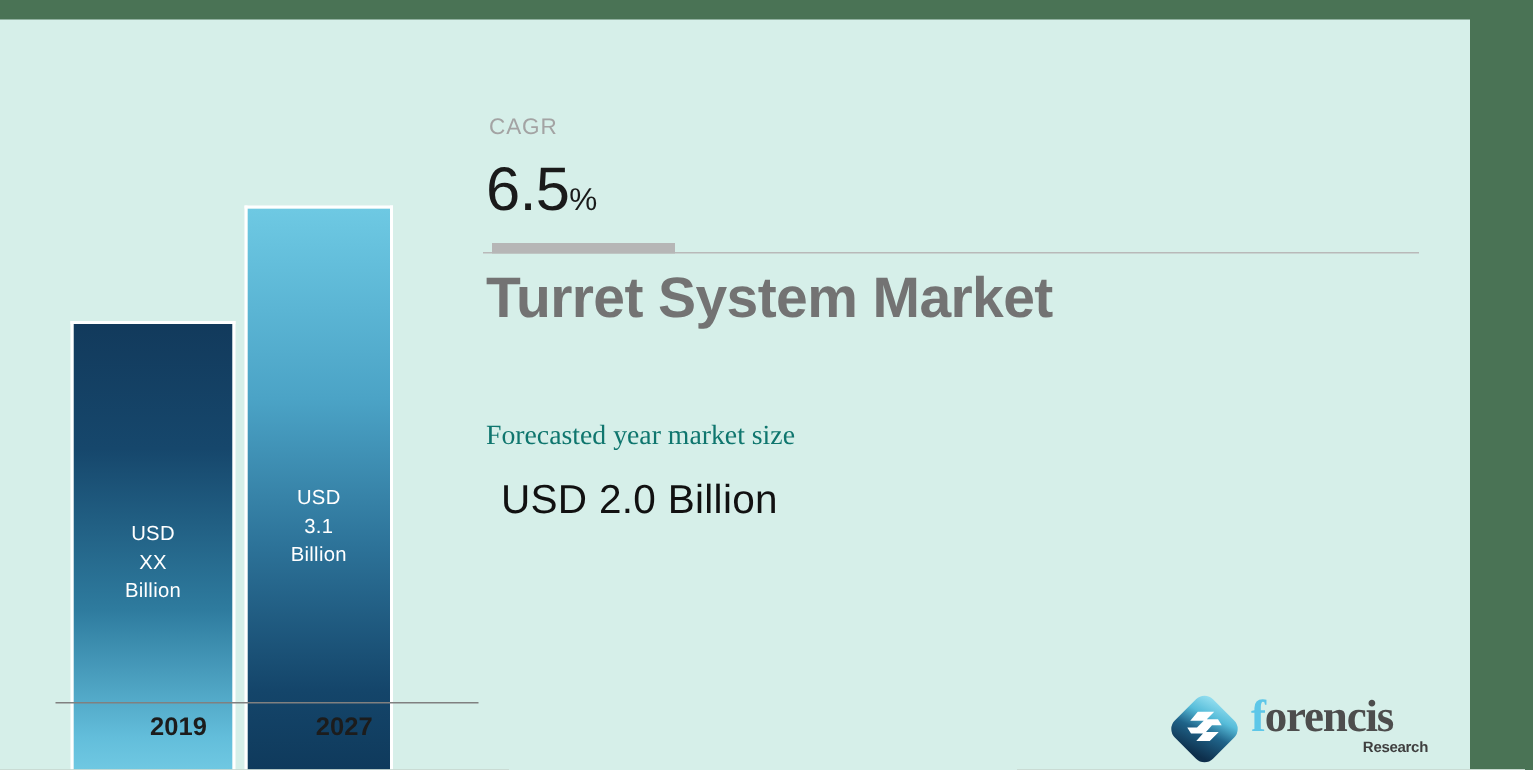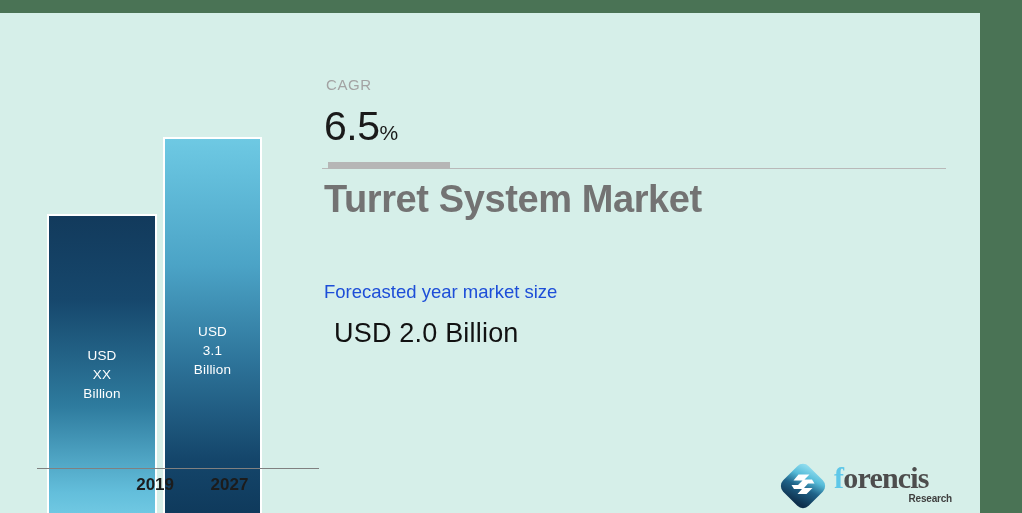--- a/index.html
+++ b/index.html
@@ -106,21 +106,21 @@
   }
   .cat-label {
     position: absolute;
     top: 0;
     font-size: 17px;
     font-weight: bold;
     color: #1c1c1c;
     text-align: center;
     font-family: "Liberation Sans", sans-serif;
   }
-  .cat-label-0 { left: 27px;  width: 110px; text-align: right; }
+  .cat-label-0 { left: 27px;  width: 110px; }
   .cat-label-1 { left: 143px; width: 99px; }
 
   
   .info {
     position: absolute;
     left: 322px;
     top: 0;
     width: 640px;
     height: 393px;
   }
@@ -178,22 +178,22 @@
     font-family: "Liberation Sans", sans-serif;
     letter-spacing: -0.4px;
     white-space: nowrap;
   }
 
   .forecast-label {
     position: absolute;
     left: 2px;
     top: 268px;
     font-size: 18.5px;
-    color: #1d4ed8;
-    font-family: Liberation Sans, sans-serif;
+    color: #0f766e;
+    font-family: Liberation Serif, serif;
   }
 
   .forecast-value {
     position: absolute;
     left: 12px;
     top: 305px;
     font-size: 27px;
     color: #111111;
     font-family: "Liberation Sans", sans-serif;
     letter-spacing: .2px;

